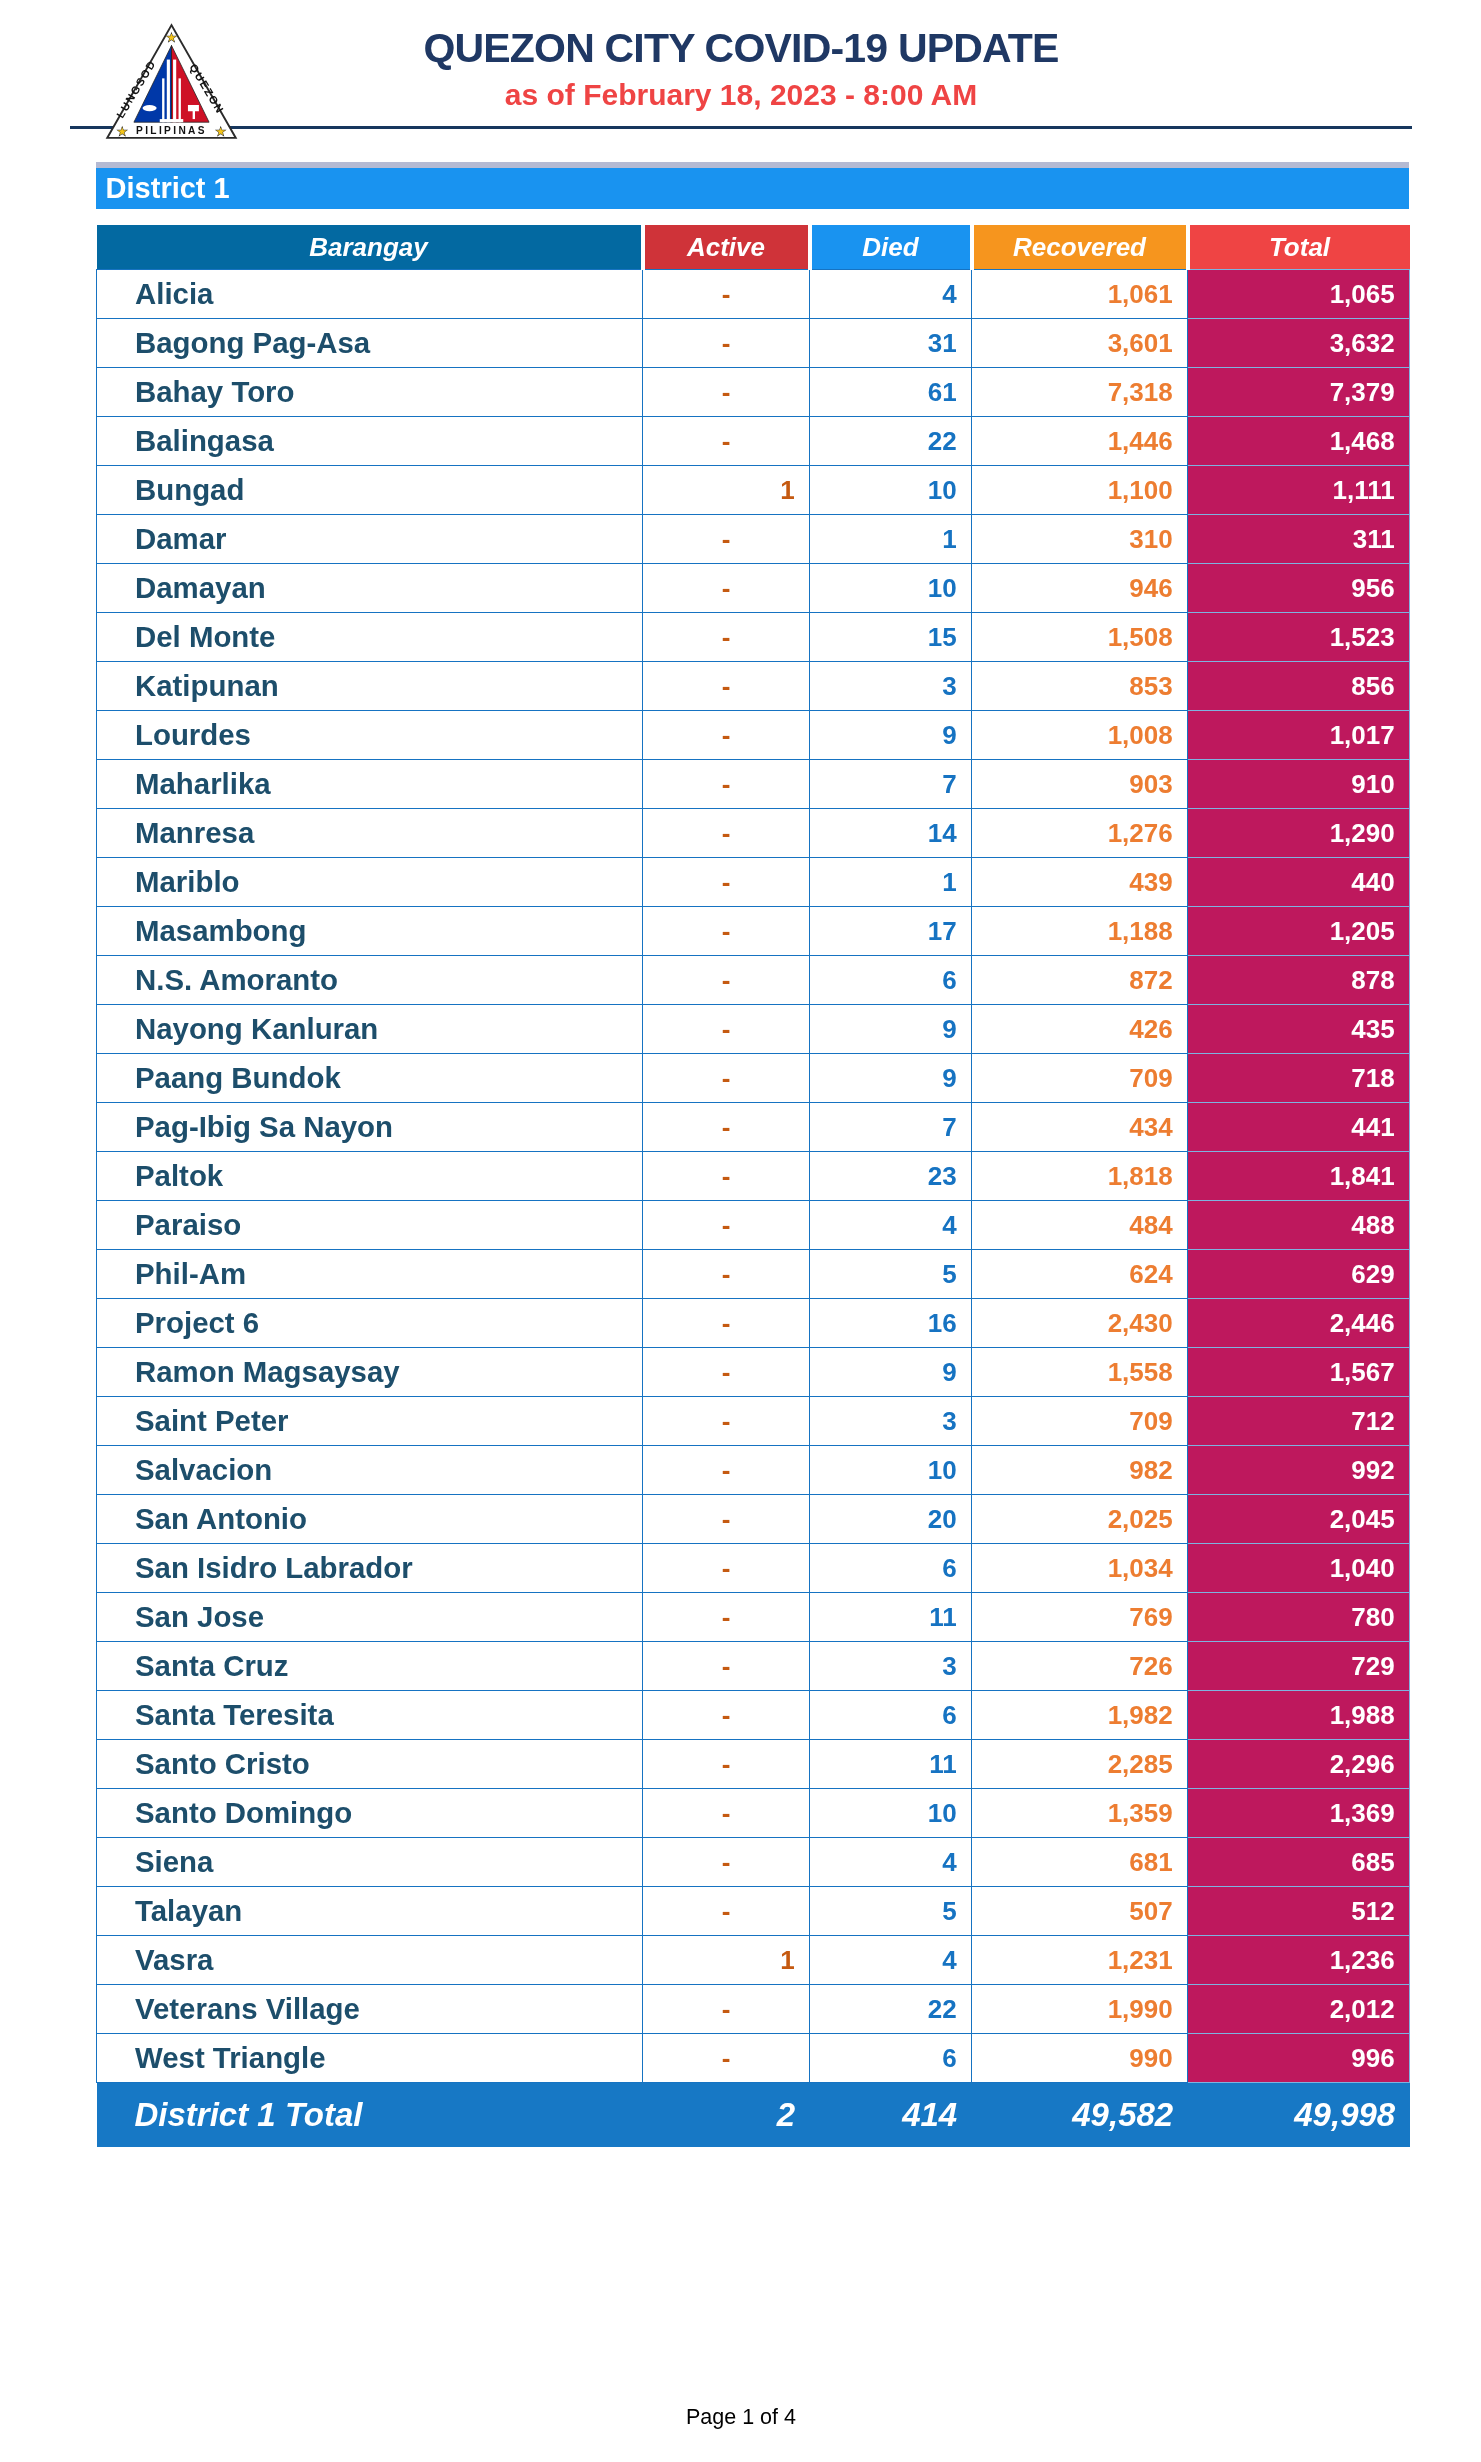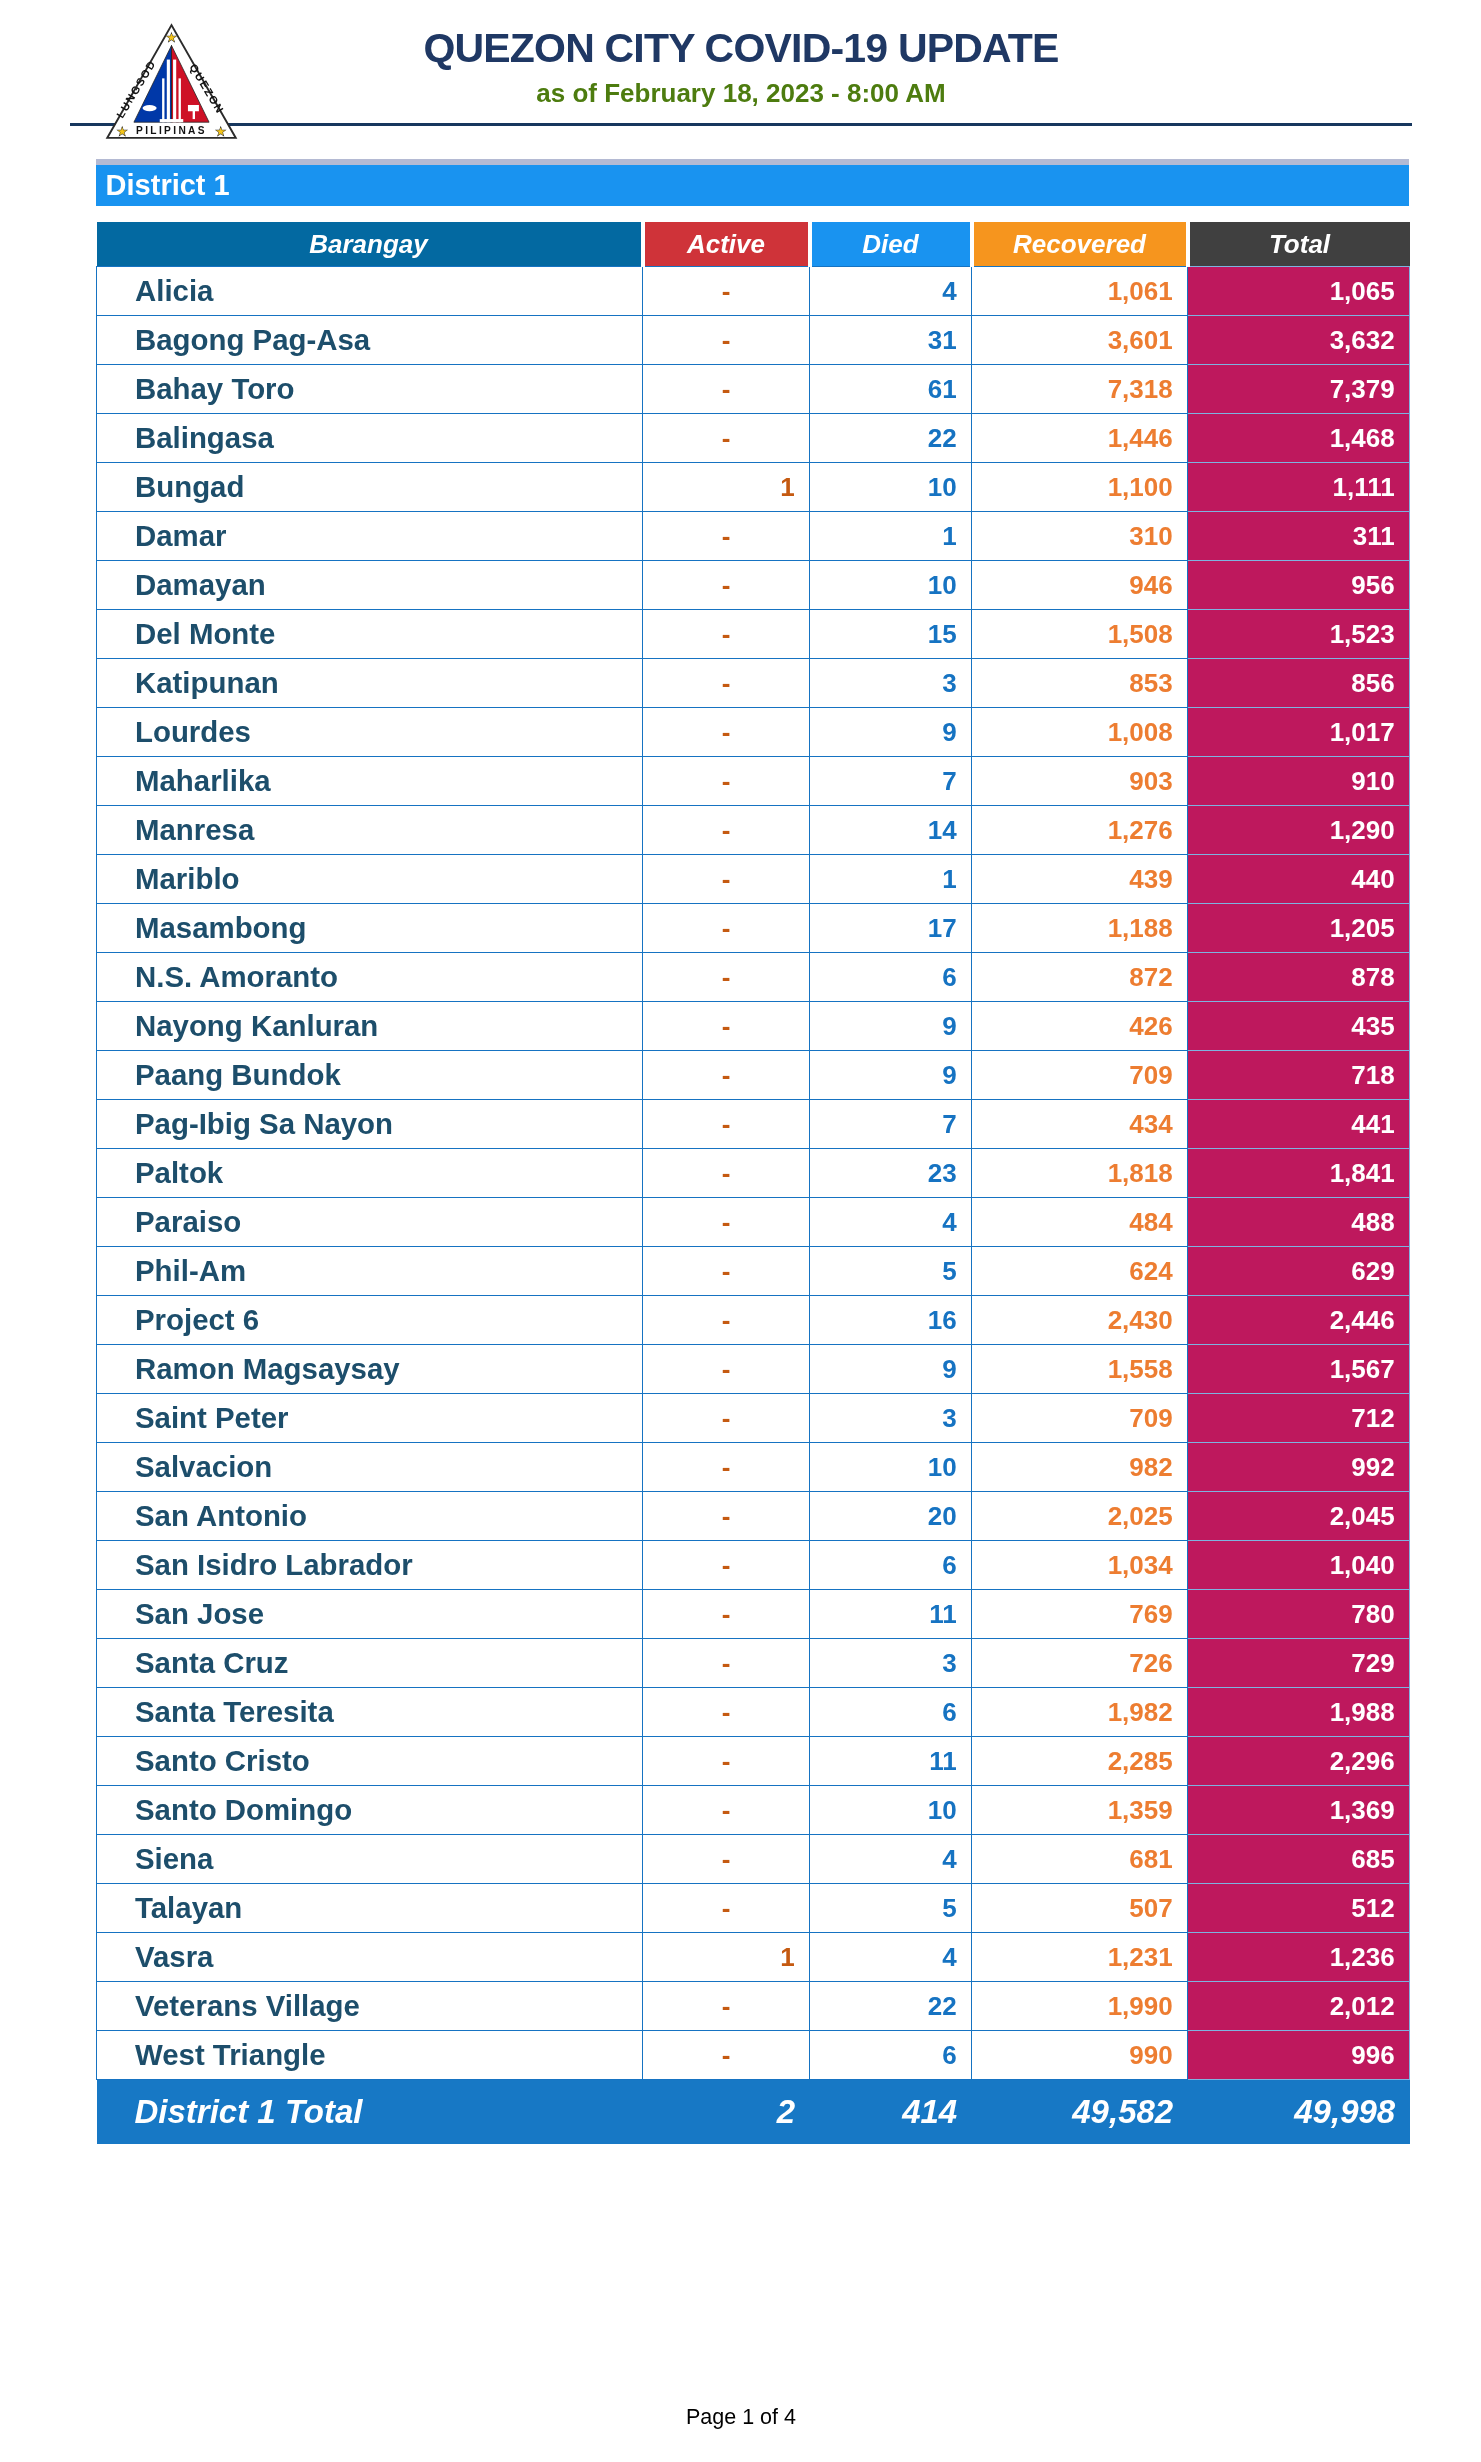--- a/index.html
+++ b/index.html
@@ -11,22 +11,22 @@
   .page { width:100%; height:100%; position:relative; }
 
   
   .doc-header { position:relative; padding-top:27px; }
   .logo-box { position:absolute; left:99px; top:22px; width:145px; height:119px; }
   .doc-title {
     text-align:center; color:#1F3864; font-weight:bold;
     font-size:41px; letter-spacing:-0.8px; line-height:1.05;
   }
   .doc-subtitle {
-    text-align:center; color:#4d7c0f; font-weight:bold;
-    font-size:26px; margin-top:8px;
+    text-align:center; color:#ef4444; font-weight:bold;
+    font-size:30px; margin-top:8px;
   }
   .header-rule { margin:14.3px 70px 0 70px; border-bottom:3.2px solid #17375E; }
 
   
   .table-section { margin:33px 73px 0 96px; width:1313px; }
   .top-strip { height:5.6px; background:#B4BAD3; }
   .district-band {
     height:41px; background:#1993F0; color:#ffffff;
     font-size:29px; font-weight:bold; line-height:41px;
     padding-left:9.6px; margin-bottom:16px;
@@ -34,21 +34,21 @@
   table.covid { width:1313px; table-layout:fixed; border-collapse:collapse; }
   thead th {
     height:45px; color:#ffffff; font-weight:bold; font-style:italic;
     font-size:26px; text-align:center; vertical-align:middle;
   }
   thead th + th { border-left:4px solid #ffffff; }
   .h-barangay  { background:#0369a1; }
   .h-active    { background:#CF3339; }
   .h-died      { background:#1993F0; }
   .h-recovered { background:#F6951E; }
-  .h-total     { background:#404040;margin-top:28px; }
+  .h-total     { background:#ef4444;margin-top:28px; }
 
   tbody td {
     height:49px; border:1.6px solid #1673C2; font-weight:bold;
     vertical-align:middle; background:#ffffff;
   }
   td.c-name {
     font-size:29.4px; color:#1D4E6B; text-align:left; padding-left:38px;
   }
   td.c-active { color:#C55A11; font-size:26px; }
   td.c-active.dash { text-align:center; }

